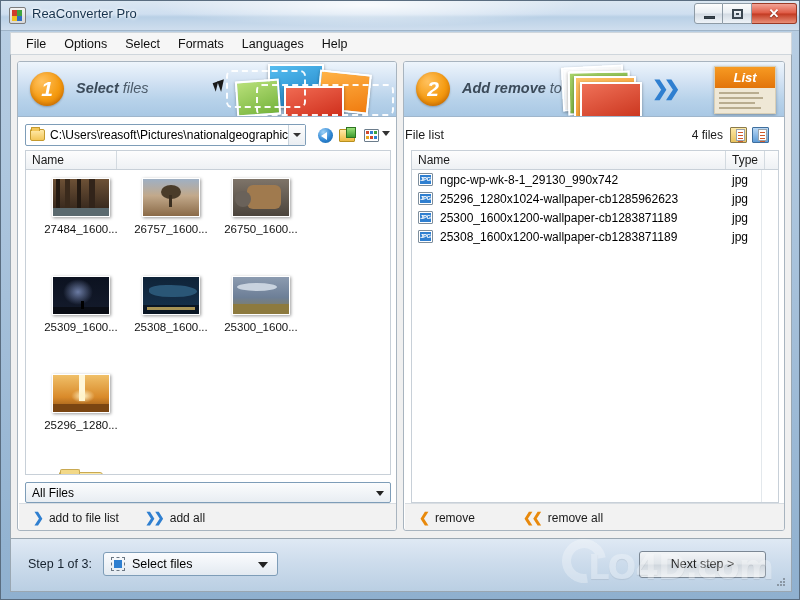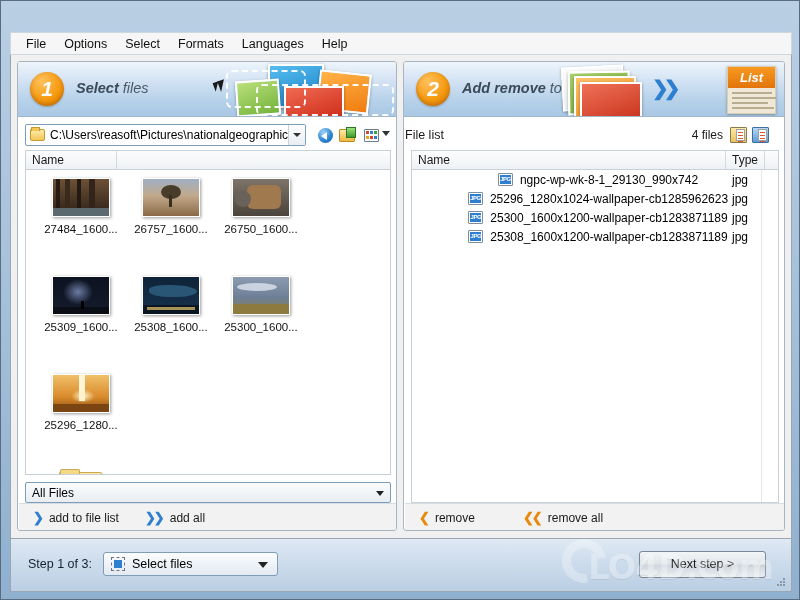--- a/index.html
+++ b/index.html
@@ -119,21 +119,21 @@
   }
   .dash{
     position:absolute; border:2px dashed #fff; border-radius:6px; opacity:.95;
   }
 
   
   .chev{ position:absolute; color:#2f7fd0; font-size:20px; font-weight:bold; }
 
   
   .listbadge{
-    position:absolute; right:8px; top:4px; width:49px; height:48px;
+    position:absolute; right:8px; top:4px; width:62px; height:48px;
     background:#efe8d6; border:1px solid #d9cfb6; box-shadow:0 1px 3px rgba(0,0,0,.3);
   }
   .listbadge .hdr{
     position:absolute; left:0; top:0; right:0; height:21px;
     background:linear-gradient(180deg,#f79a22,#e2740a); color:#fff;
     font-size:13px; font-weight:bold; font-style:italic; text-align:center; line-height:21px;
   }
   .listbadge .ln{ position:absolute; left:4px; height:2px; background:#b9ad90; }
 
   
@@ -243,21 +243,21 @@
   .fl-ico{ position:absolute; top:3px; width:17px; height:16px; border:1px solid #8a7a4a; border-radius:1px;}
   .fl-ico.a{ right:26px; background:linear-gradient(180deg,#fde9a6,#e9c25c); }
   .fl-ico.b{ right:4px; background:linear-gradient(180deg,#b9d8f5,#5d9bd6); border-color:#3f6f9e;}
   .fl-ico .pg{ position:absolute; right:1px; top:1px; width:9px; height:12px; background:#fff; border:1px solid #9aa3ab;}
   .fl-ico .pg i{ display:block; height:1px; background:#d05a2a; margin:2px 1px 0 1px;}
 
   .rows{
     position:absolute; left:7px; width:368px; background:#fff;
     border:1px solid #c8d0d8; border-top:none; overflow:hidden;
   }
-  .row{ height:19px; display:flex; align-items:center; font-size:12px;justify-content:center; }
+  .row{ height:19px; display:flex; align-items:center; font-size:12px; }
   .rico{
     width:15px;height:13px;margin-left:6px;flex:0 0 auto;position:relative;
     background:#fff;border:1px solid #7d8d9b;border-radius:1px;
   }
   .rico b{
     position:absolute; left:1px; top:1px; right:1px; bottom:1px;
     background:#2f7fd0; color:#fff; font-size:6px; font-weight:bold;
     line-height:9px; text-align:center; letter-spacing:-0.5px;
   }
   .rname{ margin-left:7px; white-space:nowrap; overflow:hidden; }
@@ -309,20 +309,40 @@
   }
   .grip{ position:absolute; right:4px; bottom:3px; width:12px; height:12px; }
   .grip i{ position:absolute; width:2px;height:2px;background:#8a97a4; }
   .clearfix:after{ content:""; display:block; clear:both; }
 </style>
 </head>
 <body>
 
 <div class="window">
 
+  <div class="glass-top">
+    <div class="title-icon">
+      <i class="ti1"></i>
+        <i class="ti2"></i>
+        <i class="ti3"></i>
+        <i class="ti4"></i>
+    </div>
+    <div class="title-text">ReaConverter Pro</div>
+    <div class="caption-btns">
+      <div class="cbtn">
+          <span class="gl-min"></span>
+        </div>
+      <div class="cbtn">
+          <span class="gl-max"></span>
+        </div>
+      <div class="cbtn close">
+          <span class="gl-close">✕</span>
+        </div>
+    </div>
+  </div>
 
   <div class="menubar">
     <div class="menu-item">File</div>
     <div class="menu-item">Options</div>
     <div class="menu-item">Select</div>
     <div class="menu-item">Formats</div>
     <div class="menu-item">Languages</div>
     <div class="menu-item">Help</div>
   </div>
 

